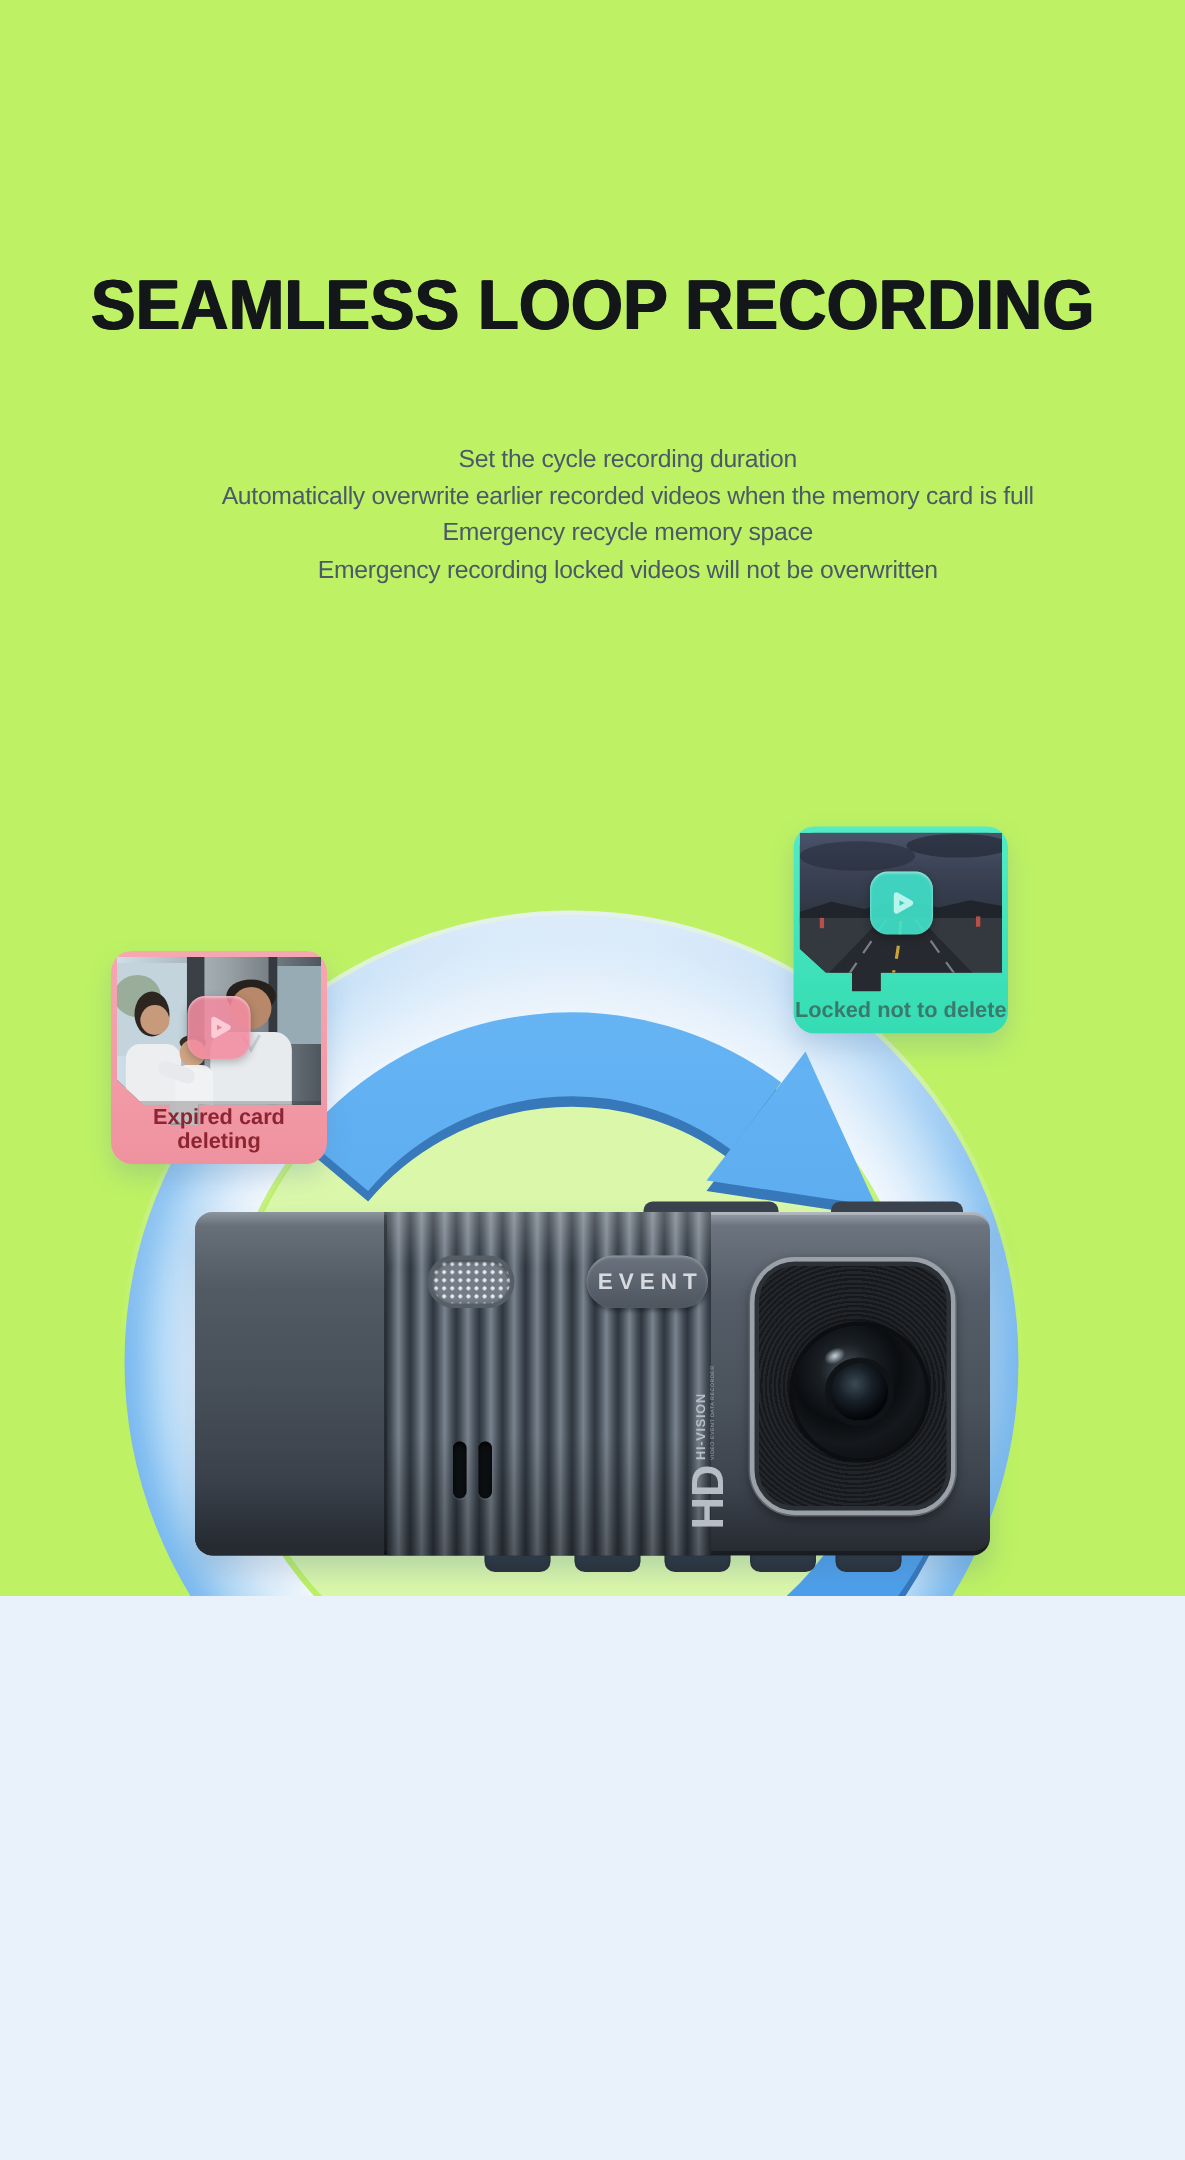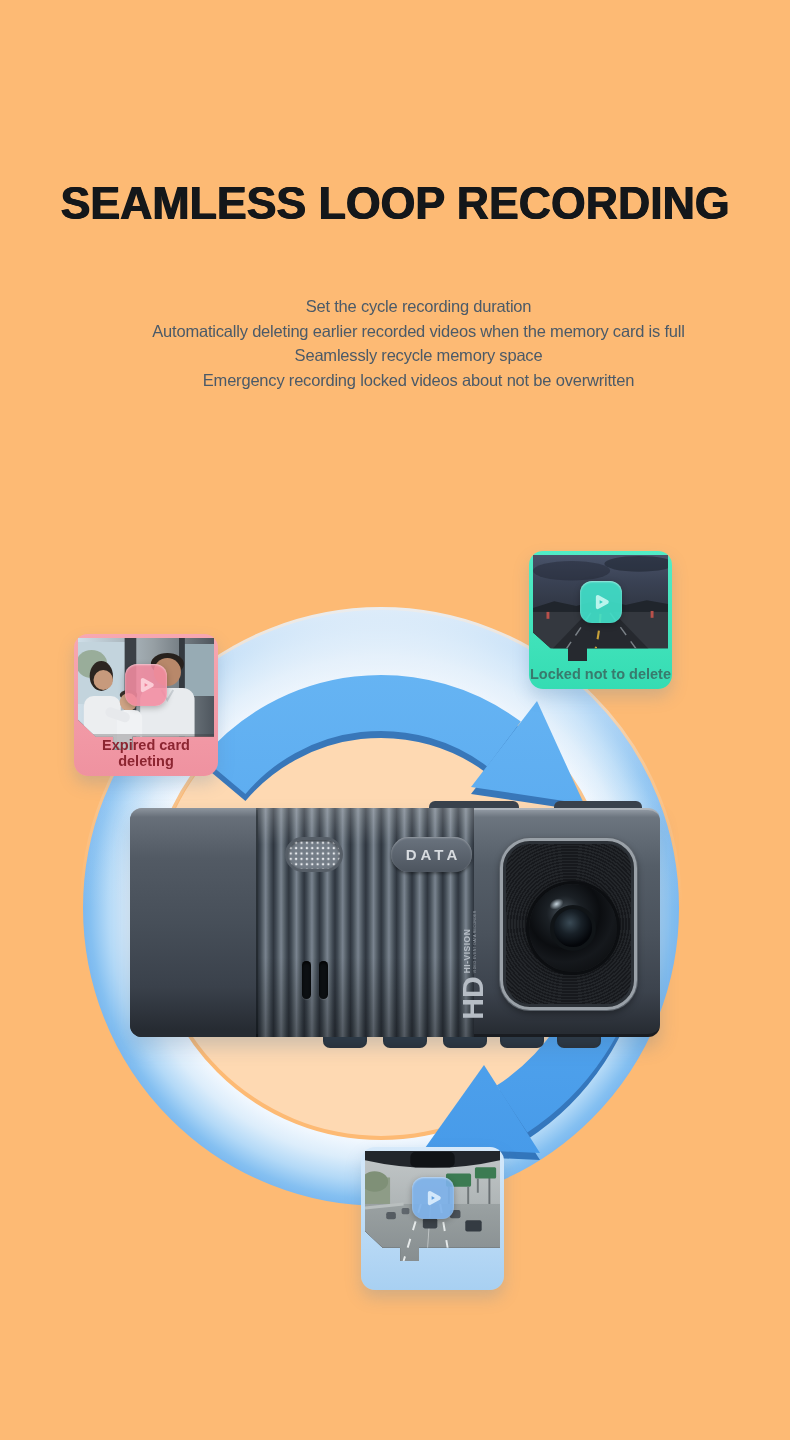--- a/index.html
+++ b/index.html
@@ -1,16 +1,16 @@
 <!DOCTYPE html>
 <html><head>
 <meta charset="utf-8">
 <style>
   html,body{margin:0;padding:0;background:#e9f2fb;}
-  .canvas{position:relative;width:790px;height:1440px;background:#fdba74;overflow:hidden;
+  .canvas{position:relative;width:790px;height:1064px;background:#bef264;overflow:hidden;
           font-family:"Liberation Sans",sans-serif;}
 
   
   .hero-title{position:absolute;top:144px;left:0;width:790px;text-align:center;
     font-size:47px;font-weight:700;color:#14171a;white-space:nowrap;
     text-shadow:.6px 0 0 currentColor,-.6px 0 0 currentColor;}
   .hero-title span{display:inline-block;transform:scaleX(.95);transform-origin:center;}
   .hero-subtitle{position:absolute;top:203px;left:0;width:790px;text-align:center;
     font-size:40px;font-weight:700;color:#14171a;white-space:nowrap;
     text-shadow:.4px 0 0 currentColor;}
@@ -93,23 +93,23 @@
     font-size:14.5px;font-weight:700;color:var(--lbl);}
 </style>
 </head>
 <body>
 
 <div class="canvas">
 
   <h1 class="hero-title"><span>SEAMLESS LOOP RECORDING</span></h1>
   <div class="hero-desc">
     <p>Set the cycle recording duration</p>
-    <p>Automatically deleting earlier recorded videos when the memory card is full</p>
-    <p>Seamlessly recycle memory space</p>
-    <p>Emergency recording locked videos about not be overwritten</p>
+    <p>Automatically overwrite earlier recorded videos when the memory card is full</p>
+    <p>Emergency recycle memory space</p>
+    <p>Emergency recording locked videos will not be overwritten</p>
   </div>
 
   <svg class="loop-svg" width="790" height="1440" viewBox="0 0 790 1440">
     <defs>
       <radialGradient id="ringGrad" gradientUnits="userSpaceOnUse" cx="381" cy="908" r="300">
         <stop offset="0.70" stop-color="#ffffff"></stop>
         <stop offset="0.78" stop-color="#f0f7fe"></stop>
         <stop offset="0.84" stop-color="#dcedfb"></stop>
         <stop offset="0.91" stop-color="#b3d9f7"></stop>
         <stop offset="0.97" stop-color="#85c0f1"></stop>
@@ -153,21 +153,21 @@
     <div class="dev-foot" style="left:253px"></div>
     <div class="dev-foot" style="left:313px"></div>
     <div class="dev-foot" style="left:370px"></div>
     <div class="dev-foot" style="left:427px"></div>
     <div class="dev-body">
       <div class="dev-left"></div>
       <div class="dev-ribs"></div>
       <div class="dev-seam"></div>
       <div class="grille"></div>
       <div class="logo-pill">
-        <span>DATA</span>
+        <span>EVENT</span>
       </div>
       <div class="slot slot1"></div>
       <div class="slot slot2"></div>
       <div class="hd-badge">
         <div class="hd-inner">
           <span class="hd-main">HD</span>
           <span class="hd-col">
             <span class="hd-sec">HI-VISION</span>
             <span class="hd-fine">VIDEO EVENT DATA RECORDER</span>
           </span>

